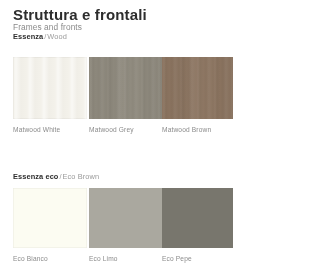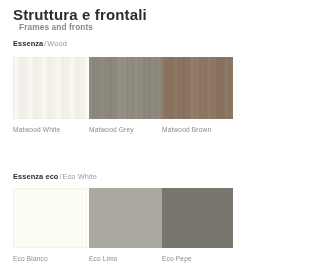--- a/index.html
+++ b/index.html
@@ -34,25 +34,25 @@
   .page-title {
     font-size: 15px;
     font-weight: bold;
     color: #2d2d2d;
     letter-spacing: 0.15px;
     line-height: 12px;
     margin: 0;
   }
   .page-subtitle {
     font-size: 8.3px;
-    font-weight: bold;
+    font-weight: normal;
     color: #8a8a8a;
     letter-spacing: 0.1px;
     line-height: 11px;
-    margin: 1px 0 0 6px;
+    margin: 1px 0 0 0;
   }
 
   
   .section-heading {
     position: absolute;
     left: 13px;
     font-size: 7.4px;
     line-height: 10px;
     white-space: nowrap;
   }
@@ -126,21 +126,21 @@
         rgba(255,255,255,0.00) 0px,
         rgba(255,255,255,0.5) 3px,
         rgba(0,0,0,0.012) 8px,
         rgba(255,255,255,0.00) 14px);
   }
   .chip-border {
     box-shadow: inset 0 0 0 0.5px rgba(0,0,0,0.07);
   }
 
   
-  #section-wood-heading { top: 39px; }
+  #section-wood-heading { top: 32px; }
   #row-wood { top: 57px; height: 62px; }
   #row-wood .swatch-label { top: 68px; }
 
   
   #section-eco-heading { top: 172px; }
   #row-eco { top: 188px; height: 60px; }
   #row-eco .swatch-label { top: 66px; }
 </style>
 </head>
 <body>
@@ -175,21 +175,21 @@
     <div class="swatch-cell" style="width:71px;">
       <div class="swatch-chip" style="background-color: rgb(139, 116, 96);">
         <span class="grain grain-wood"></span>
       </div>
       <span class="swatch-label">Matwood Brown</span>
     </div>
 
   </div>
 
   <div class="section-heading" id="section-eco-heading">
-    <span class="sh-it">Essenza eco</span><span class="sh-sep">/</span><span class="sh-en">Eco White</span>
+    <span class="sh-it">Essenza eco</span><span class="sh-sep">/</span><span class="sh-en">Eco Brown</span>
   </div>
 
   <div class="swatch-row" id="row-eco">
 
     <div class="swatch-cell" style="width:74px;">
       <div class="swatch-chip chip-border" style="background-color: rgb(252, 252, 242);"></div>
       <span class="swatch-label">Eco Bianco</span>
     </div>
 
     <div class="swatch-cell" style="width:73px;margin-left:2px;">

